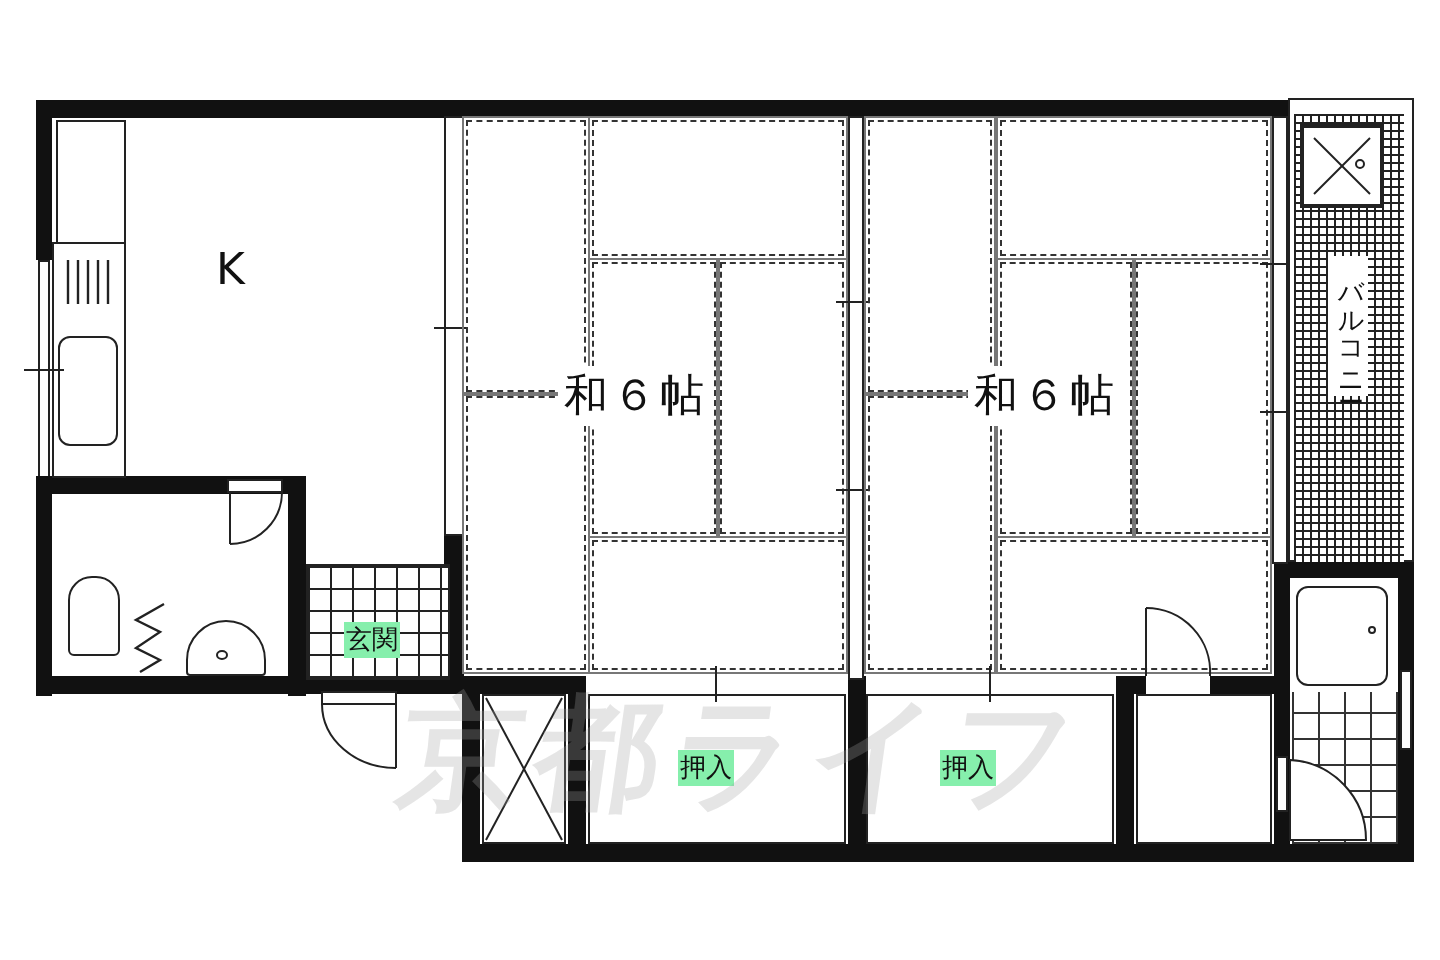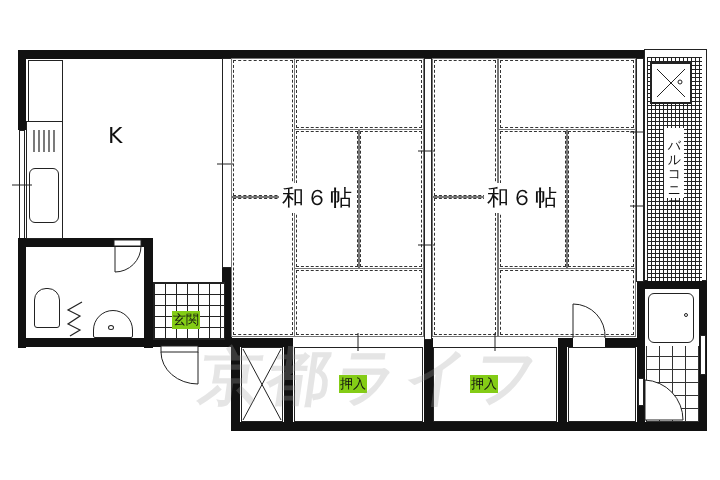--- a/index.html
+++ b/index.html
@@ -5,21 +5,21 @@
   html, body { margin: 0; padding: 0; background: #ffffff; }
   body { width: 720px; height: 480px; position: relative; overflow: hidden;
          font-family: "DejaVu Sans", sans-serif; color: #111; }
   .abs { position: absolute; box-sizing: border-box; }
   .wall { position: absolute; background: #111; }
   .thin { position: absolute; border: 1px solid #222; box-sizing: border-box; background: #fff; }
   .tatami { position: absolute; border: 1px dashed #333; outline: 1px solid #777; outline-offset: 1px; box-sizing: border-box; background: #fff; }
   .label { position: absolute; color: #111; white-space: nowrap; }
   .lbl-room { font-size: 22px; letter-spacing: 2px; background: #fff; padding: 0 3px; }
   .lbl-k { font-size: 22px; }
-  .lbl-small { font-size: 13px; background: #84cc16; padding: 0 1px; }
+  .lbl-small { font-size: 13px; background: #86efac; padding: 0 1px; }
   .grid { position: absolute;
     background-color: #fff;
     background-image:
       linear-gradient(#222 1px, transparent 1px),
       linear-gradient(90deg, #222 1px, transparent 1px);
     background-size: 4px 4px; }
   .tile { position: absolute;
     background-color: #fff;
     background-image:
       linear-gradient(#222 1px, transparent 1px),

